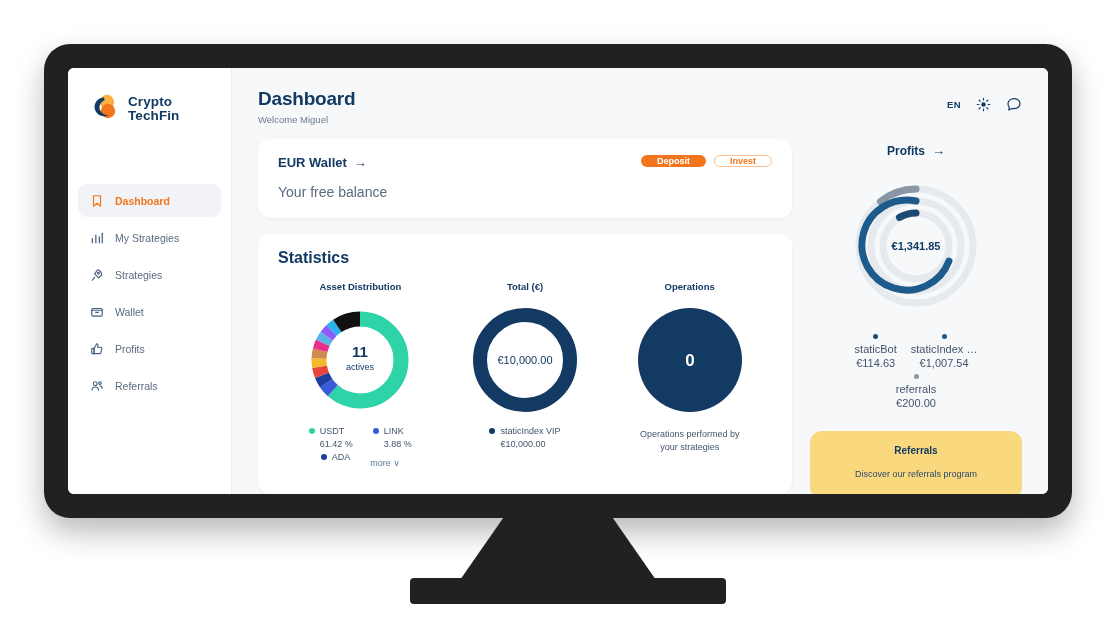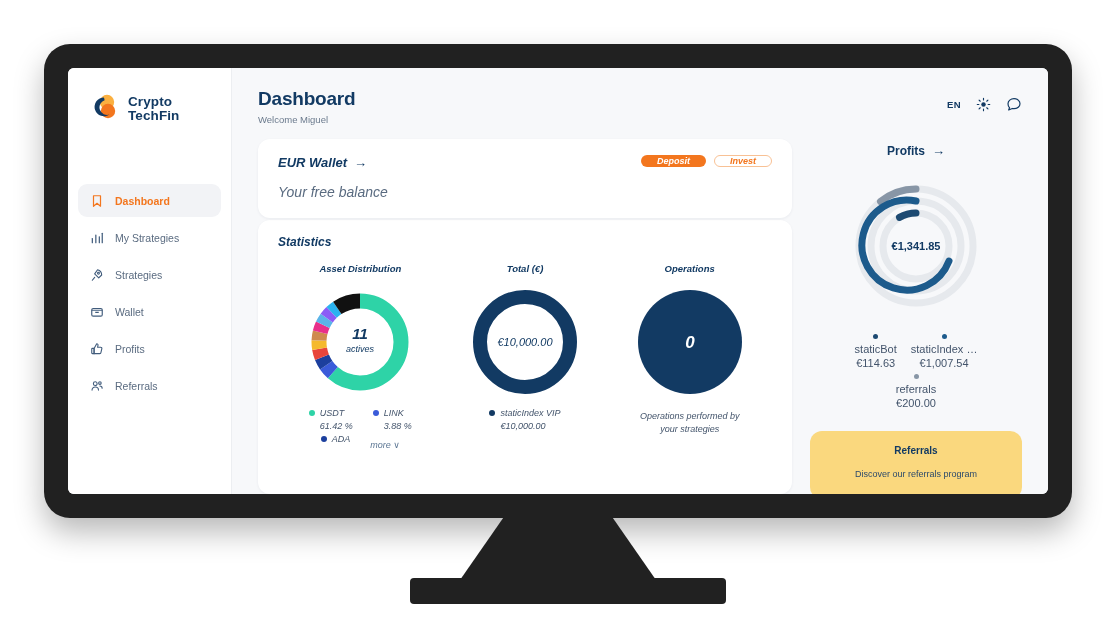--- a/index.html
+++ b/index.html
@@ -32,41 +32,41 @@
   #main{flex:1;display:flex;flex-direction:column;background:#f7f8fa;min-width:0;}
   #topbar{display:flex;align-items:flex-start;justify-content:space-between;
           padding:20px 26px 0 26px;}
   #page-title{font-size:19px;font-weight:bold;color:#123a63;letter-spacing:-.2px;}
   #welcome{font-size:9.5px;color:#6b7a8d;margin-top:4px;}
   #topicons{display:flex;align-items:center;gap:15px;padding-top:8px;}
   #topicons .lang{font-size:9.5px;color:#123a63;font-weight:bold;letter-spacing:.4px;}
   .tico{cursor:pointer;display:flex;}
 
   #content{flex:1;display:flex;gap:18px;padding:14px 26px 0 26px;min-height:0;}
-  #col-left{flex:1;min-width:0;display:flex;flex-direction:column;gap:2px;font-style:italic;}
+  #col-left{flex:1;min-width:0;display:flex;flex-direction:column;gap:16px;}
   #col-right{width:212px;flex:0 0 212px;display:flex;flex-direction:column;gap:14px;}
 
   .card{background:#ffffff;border-radius:12px;box-shadow:0 1px 3px rgba(20,40,70,.06);}
 
   
   #wallet{padding:16px 20px 18px 20px;position:relative;}
   .wallet-top{display:flex;align-items:flex-start;justify-content:space-between;}
   #wallet-title{font-size:13px;font-weight:bold;color:#123a63;display:flex;align-items:center;gap:7px;cursor:pointer;}
   .arrow{color:#123a63;font-size:13px;}
   .wbtns{display:flex;gap:8px;}
   .btn{font-size:9px;font-weight:bold;border-radius:6px;padding:0 15px;cursor:pointer;
        border:1px solid transparent;}
   .btn-primary{background:#f3761e;color:#fff;}
   .btn-ghost{background:#fff;color:#f3761e;border-color:#f8c195;}
   #free-label{font-size:14px;color:#5a6b80;margin-top:14px;}
   #balance{font-size:25px;color:#b9c1cb;margin-top:3px;letter-spacing:-.5px;}
 
   
   #stats{padding:15px 20px 0 20px;flex:1;min-height:0;overflow:hidden;}
-  #stats-title{font-size:12px;font-weight:bold;color:#123a63;}
+  #stats-title{font-size:16px;font-weight:bold;color:#123a63;}
   .stat-row{display:flex;margin-top:14px;}
   .stat-col{flex:1;text-align:center;}
   .stat-h{font-size:9.5px;font-weight:bold;color:#123a63;margin-bottom:12px;}
   .legend{margin-top:10px;}
   .leg-grid{display:flex;justify-content:center;gap:20px;flex-wrap:wrap;}
   .leg{font-size:9px;color:#43546b;text-align:center;}
   .leg .nm{display:flex;align-items:center;gap:5px;justify-content:flex-start;}
   .dot{width:6px;height:6px;border-radius:50%;display:inline-block;}
   .leg .vl{margin-top:3px;text-align:left;padding-left:11px;}
   .more{font-size:9px;color:#5d7794;text-align:center;margin-top:6px;}

